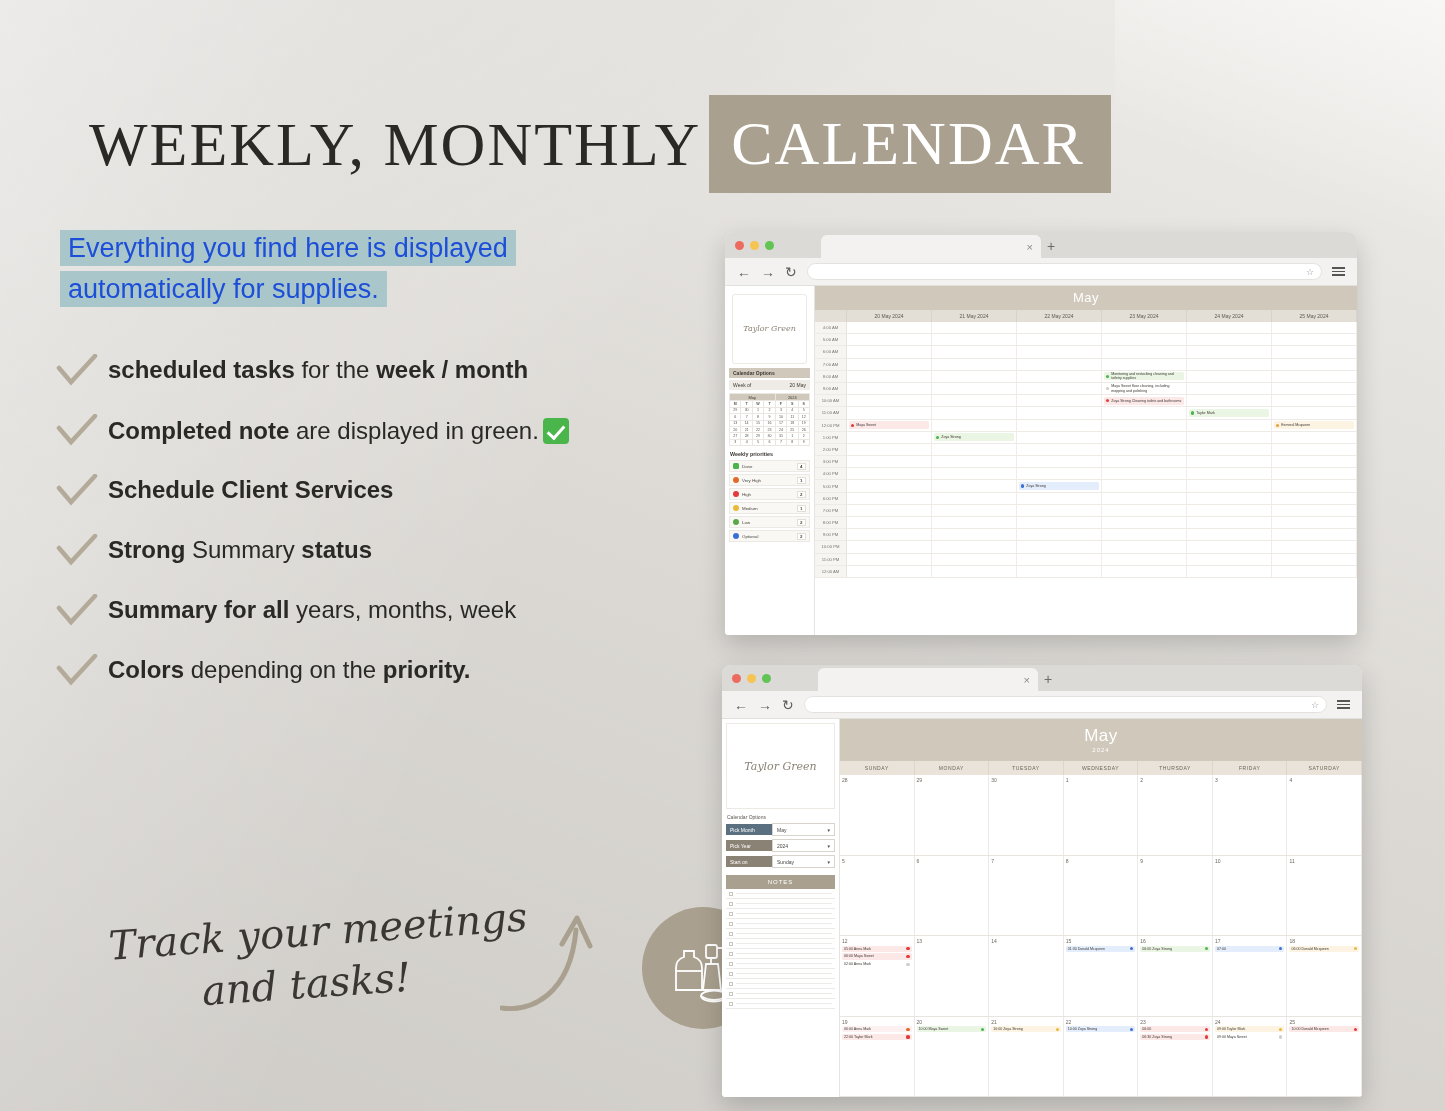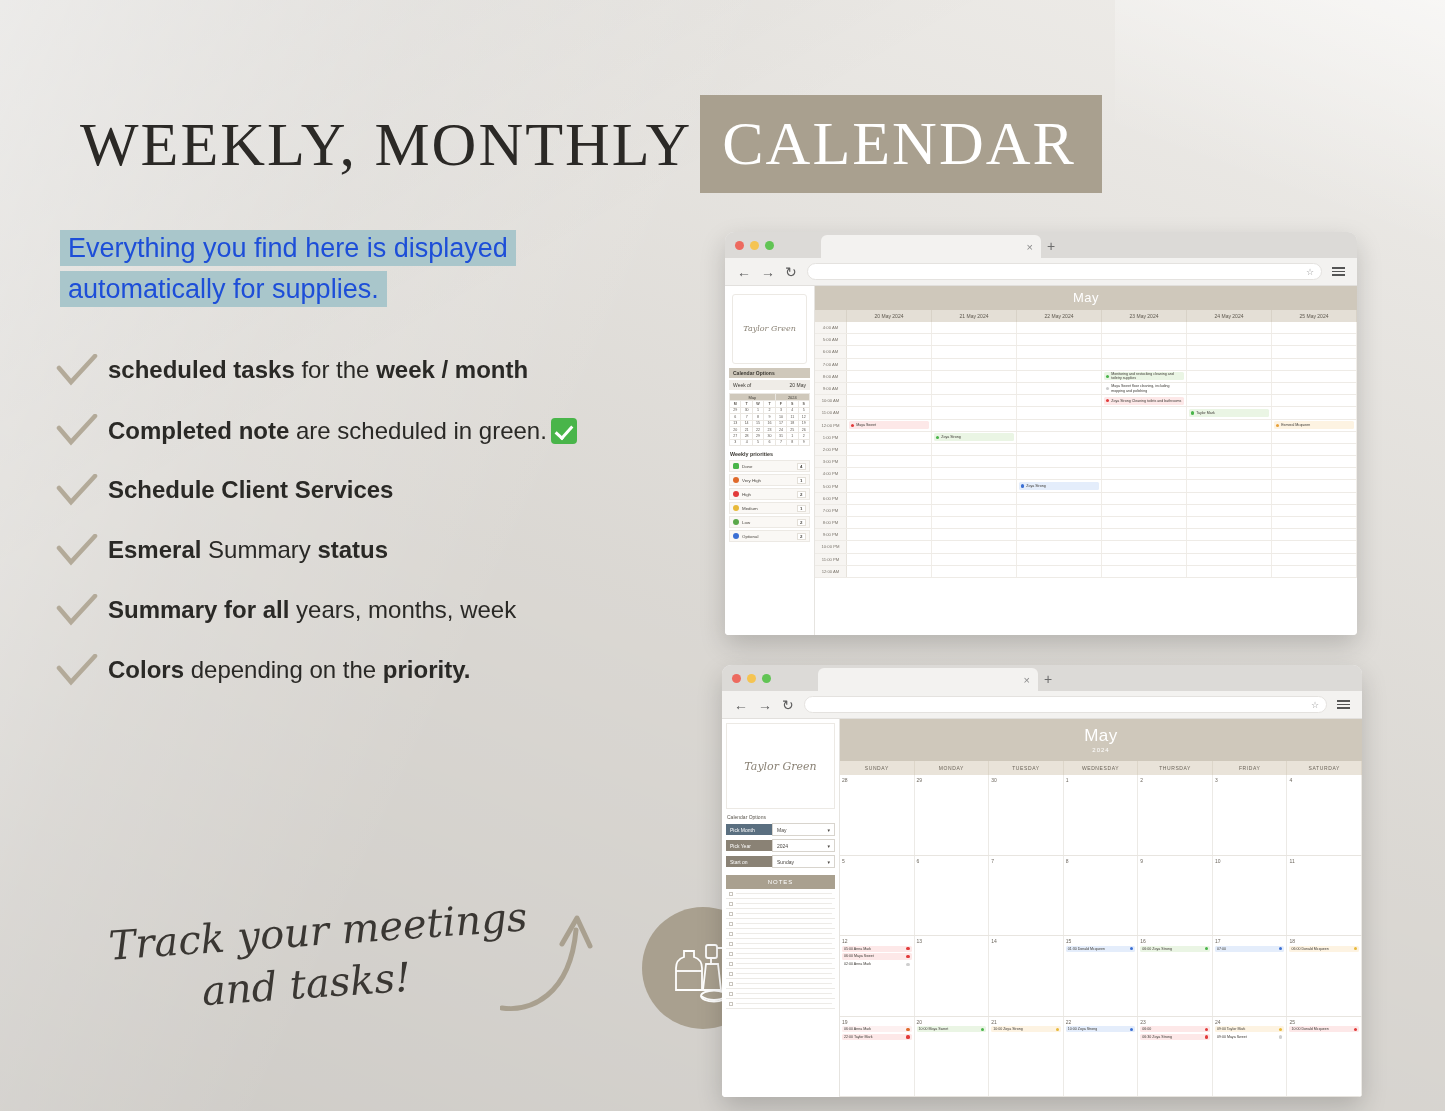--- a/index.html
+++ b/index.html
@@ -22,21 +22,21 @@
       #e6e3de;
     pointer-events: none;
   }
   .bg-corner {
     position:absolute; right:0; top:0; width:330px; height:300px;
     background: linear-gradient(200deg, rgba(255,255,255,0.55), rgba(255,255,255,0) 60%);
   }
 
   
   .title-row {
-    position: absolute; left: 80px; top: 95px;
+    position: absolute; left: 89px; top: 95px;
     display: flex; align-items: stretch;
   }
   .title-a {
     font-family: "Liberation Serif", serif;
     font-size: 62px; letter-spacing: 2px;
     color: #2b2926; line-height: 1;
     padding: 18px 8px 18px 0;
     white-space: nowrap;
   }
   .title-b-wrap {
@@ -310,21 +310,21 @@
     </div>
   </div>
 
   <div class="bullet">
     <span class="check">
       <svg width="42" height="34" viewBox="0 0 42 34">
           <path d="M3 14 L15 28 L39 2" stroke="#b3aa99" stroke-width="4.5" fill="none" stroke-linecap="round"></path>
         </svg>
     </span>
     <div class="btext">
-      <b>Completed note</b><span> are scheduled in green.</span><span class="emoji-check"></span>
+      <b>Completed note</b><span> are displayed in green.</span><span class="emoji-check"></span>
     </div>
   </div>
 
   <div class="bullet">
     <span class="check">
       <svg width="42" height="34" viewBox="0 0 42 34">
           <path d="M3 14 L15 28 L39 2" stroke="#b3aa99" stroke-width="4.5" fill="none" stroke-linecap="round"></path>
         </svg>
     </span>
     <div class="btext">
@@ -332,21 +332,21 @@
     </div>
   </div>
 
   <div class="bullet">
     <span class="check">
       <svg width="42" height="34" viewBox="0 0 42 34">
           <path d="M3 14 L15 28 L39 2" stroke="#b3aa99" stroke-width="4.5" fill="none" stroke-linecap="round"></path>
         </svg>
     </span>
     <div class="btext">
-      <b>Esmeral</b><span> Summary </span><b>status</b>
+      <b>Strong</b><span> Summary </span><b>status</b>
     </div>
   </div>
 
 
   <div class="bullet">
     <span class="check">
       <svg width="42" height="34" viewBox="0 0 42 34">
           <path d="M3 14 L15 28 L39 2" stroke="#b3aa99" stroke-width="4.5" fill="none" stroke-linecap="round"></path>
         </svg>
     </span>

